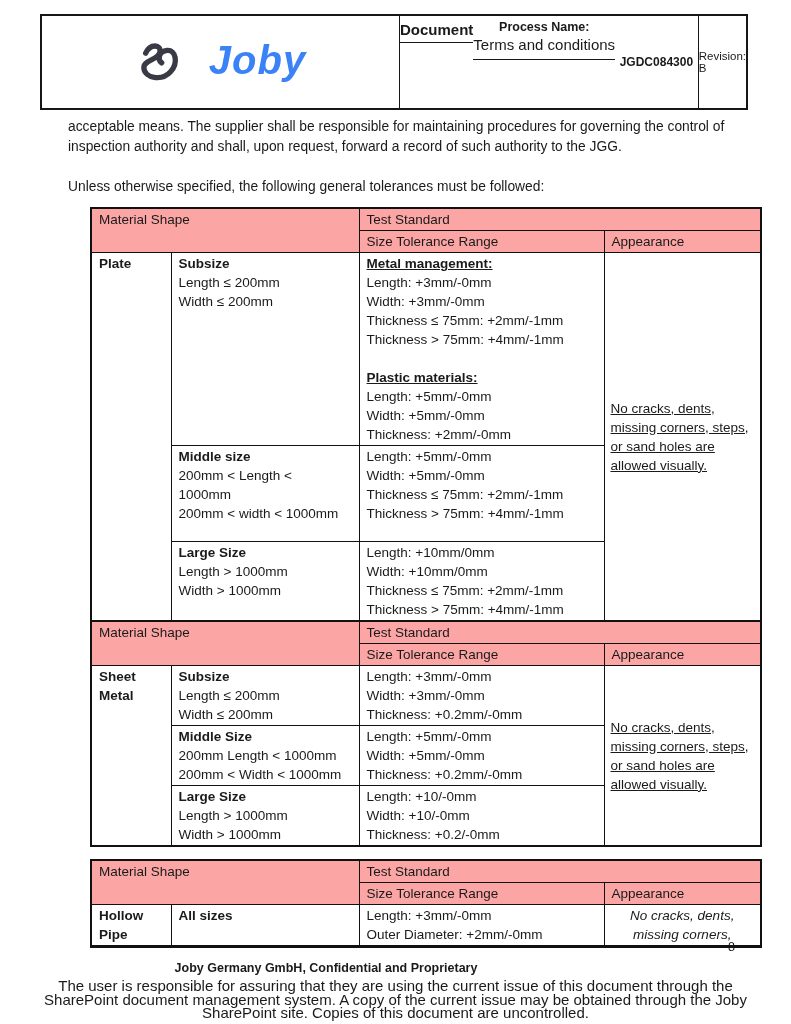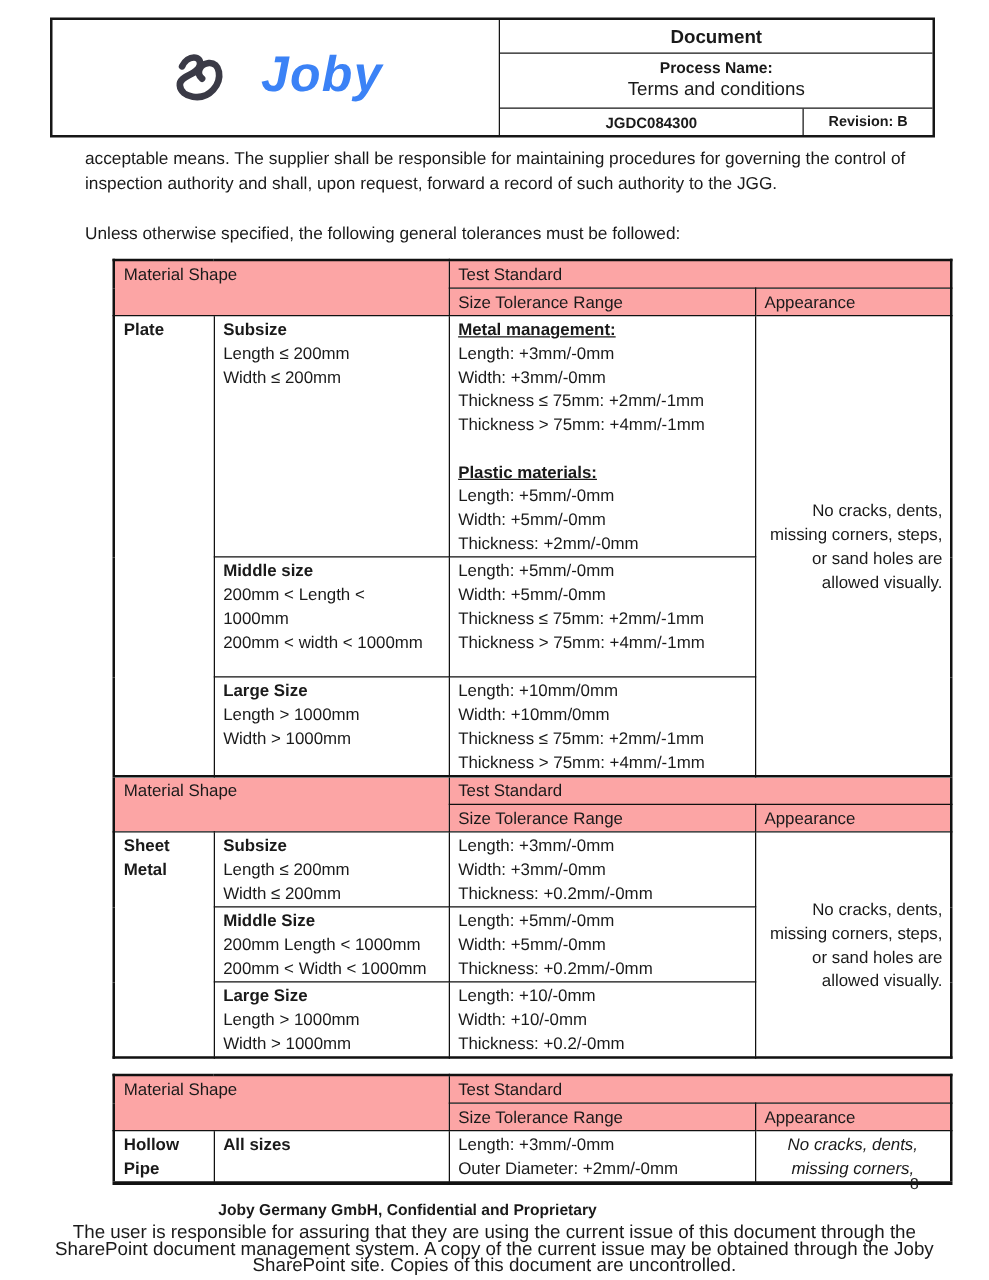--- a/index.html
+++ b/index.html
@@ -14,39 +14,39 @@
   }
   .logo-cell{
     width:358px;border-right:1.5px solid #161616;display:flex;
     align-items:center;justify-content:center;box-sizing:border-box;
   }
   .logo-wrap{display:flex;align-items:center;gap:10px;}
   .logo-text{
     font-size:40px;font-style:italic;font-weight:600;color:#3b82f6;
     letter-spacing:1px;transform:translateY(-2px);
   }
-  .header-right{flex:1;display:flex;flex-direction:column;box-sizing:border-box;}
+  .header-right{flex:1;display:flex;box-sizing:border-box;}
   .hr-row1{
     height:26px;border-bottom:1.5px solid #161616;display:flex;
     align-items:center;justify-content:center;font-weight:bold;font-size:15px;
   }
   .hr-row2{
     height:43px;border-bottom:1.5px solid #161616;display:flex;
     flex-direction:column;align-items:center;justify-content:center;
   }
   .process-label{font-weight:bold;font-size:12.5px;line-height:15px;}
   .process-name{font-size:15px;line-height:20px;}
   .hr-row3{flex:1;display:flex;}
   .doc-number{
     flex:2.35;border-right:1.5px solid #161616;display:flex;align-items:center;
     justify-content:center;font-weight:bold;font-size:12px;box-sizing:border-box;
   }
   .revision{
     flex:1;display:flex;align-items:center;justify-content:center;
-    font-weight:bold;font-size:11.5px;
+    font-weight:normal;font-size:11.5px;
   }
   
   .para{
     position:absolute;left:68px;width:674px;font-size:13.8px;line-height:19.5px;
   }
   .para1{top:117px;}
   .para2{top:177px;}
   
   .doc-table{
     border-collapse:collapse;table-layout:fixed;width:670px;
@@ -59,21 +59,21 @@
     border:1px solid #111;vertical-align:top;padding:1px 7px;box-sizing:border-box;
     overflow:hidden;
   }
   td.gray{background:#fca5a5;}
   tr.hdr1 td{height:21px;}
   tr.hdr2 td{height:20px;}
   tr.repeat td{border-top:2.5px solid #111;}
   .cell-title{font-weight:bold;}
   .std-title{font-weight:bold;text-decoration:underline;}
   .blank-line{height:19px;}
-  td.app-cell{vertical-align:middle;text-align:right;padding:2px 6px;}
+  td.app-cell{vertical-align:middle;text-align:left;padding:2px 6px;text-decoration:underline;}
   td.app-cell-top{vertical-align:top;text-align:center;padding:1px 1px;font-style:italic;}
   tr.row-plate-middle td{height:96px;}
   tr.row-plate-large td{height:78px;}
   tr.row-sheet td{height:58px;}
   tr.row-hollow td{height:40px;}
   
   .page-number{position:absolute;left:728px;top:940px;font-size:12.5px;}
   .footer-bold{
     position:absolute;left:0;top:961px;width:652px;text-align:center;
     font-weight:bold;font-size:12.5px;

